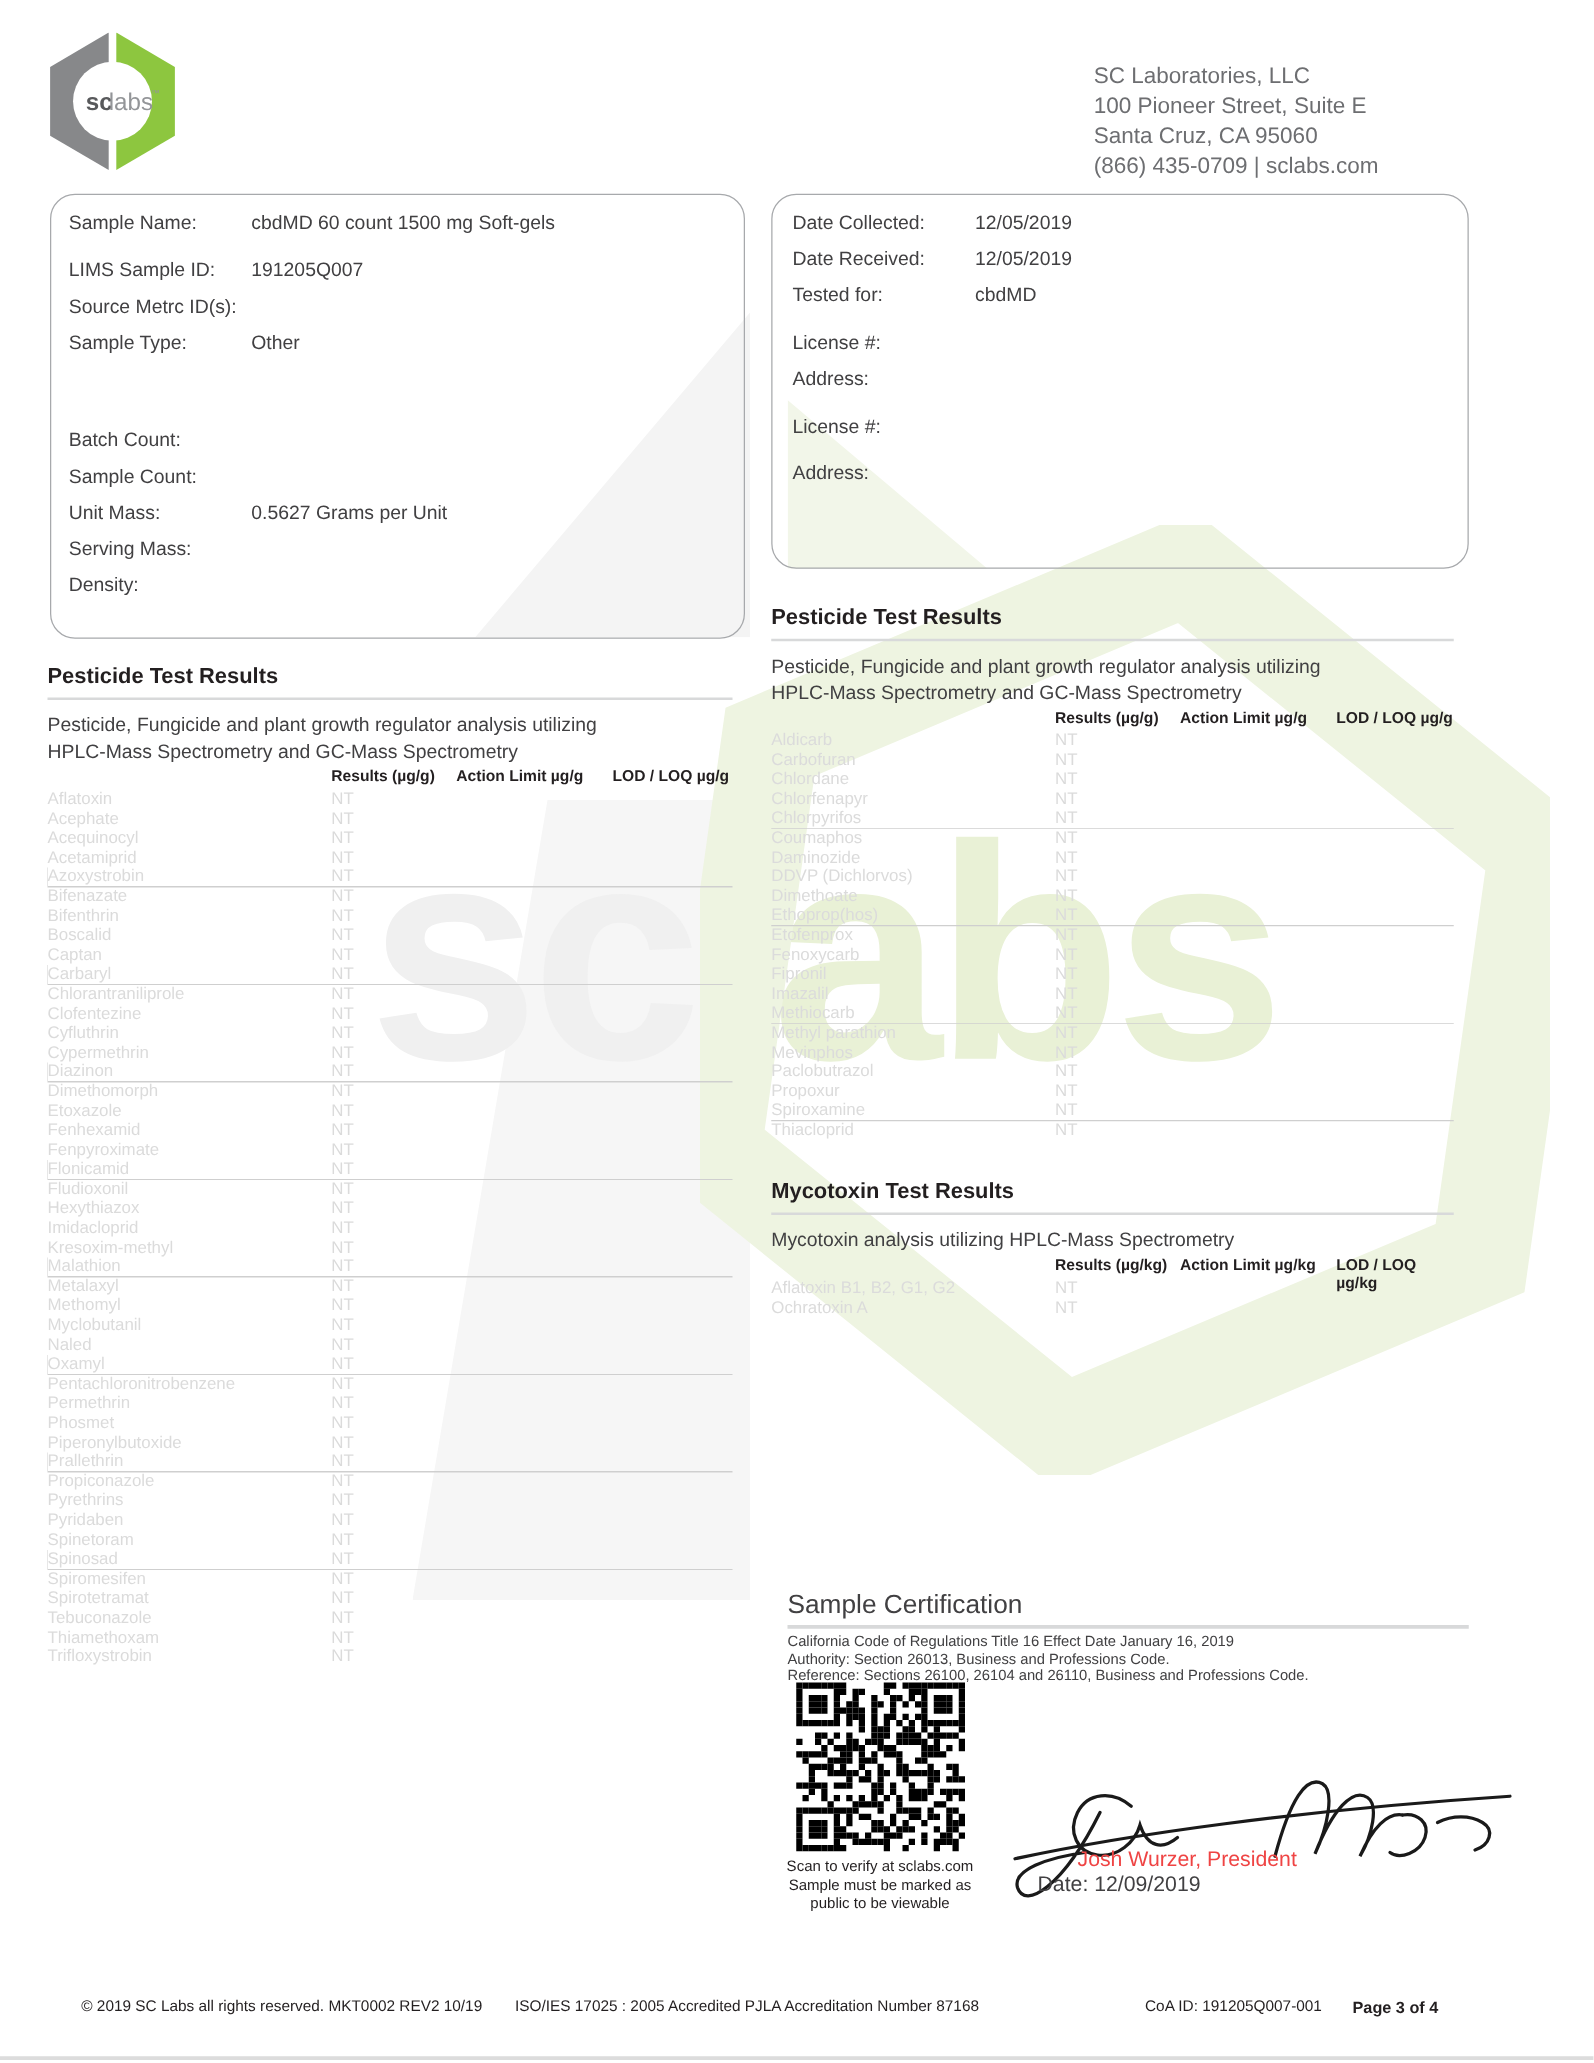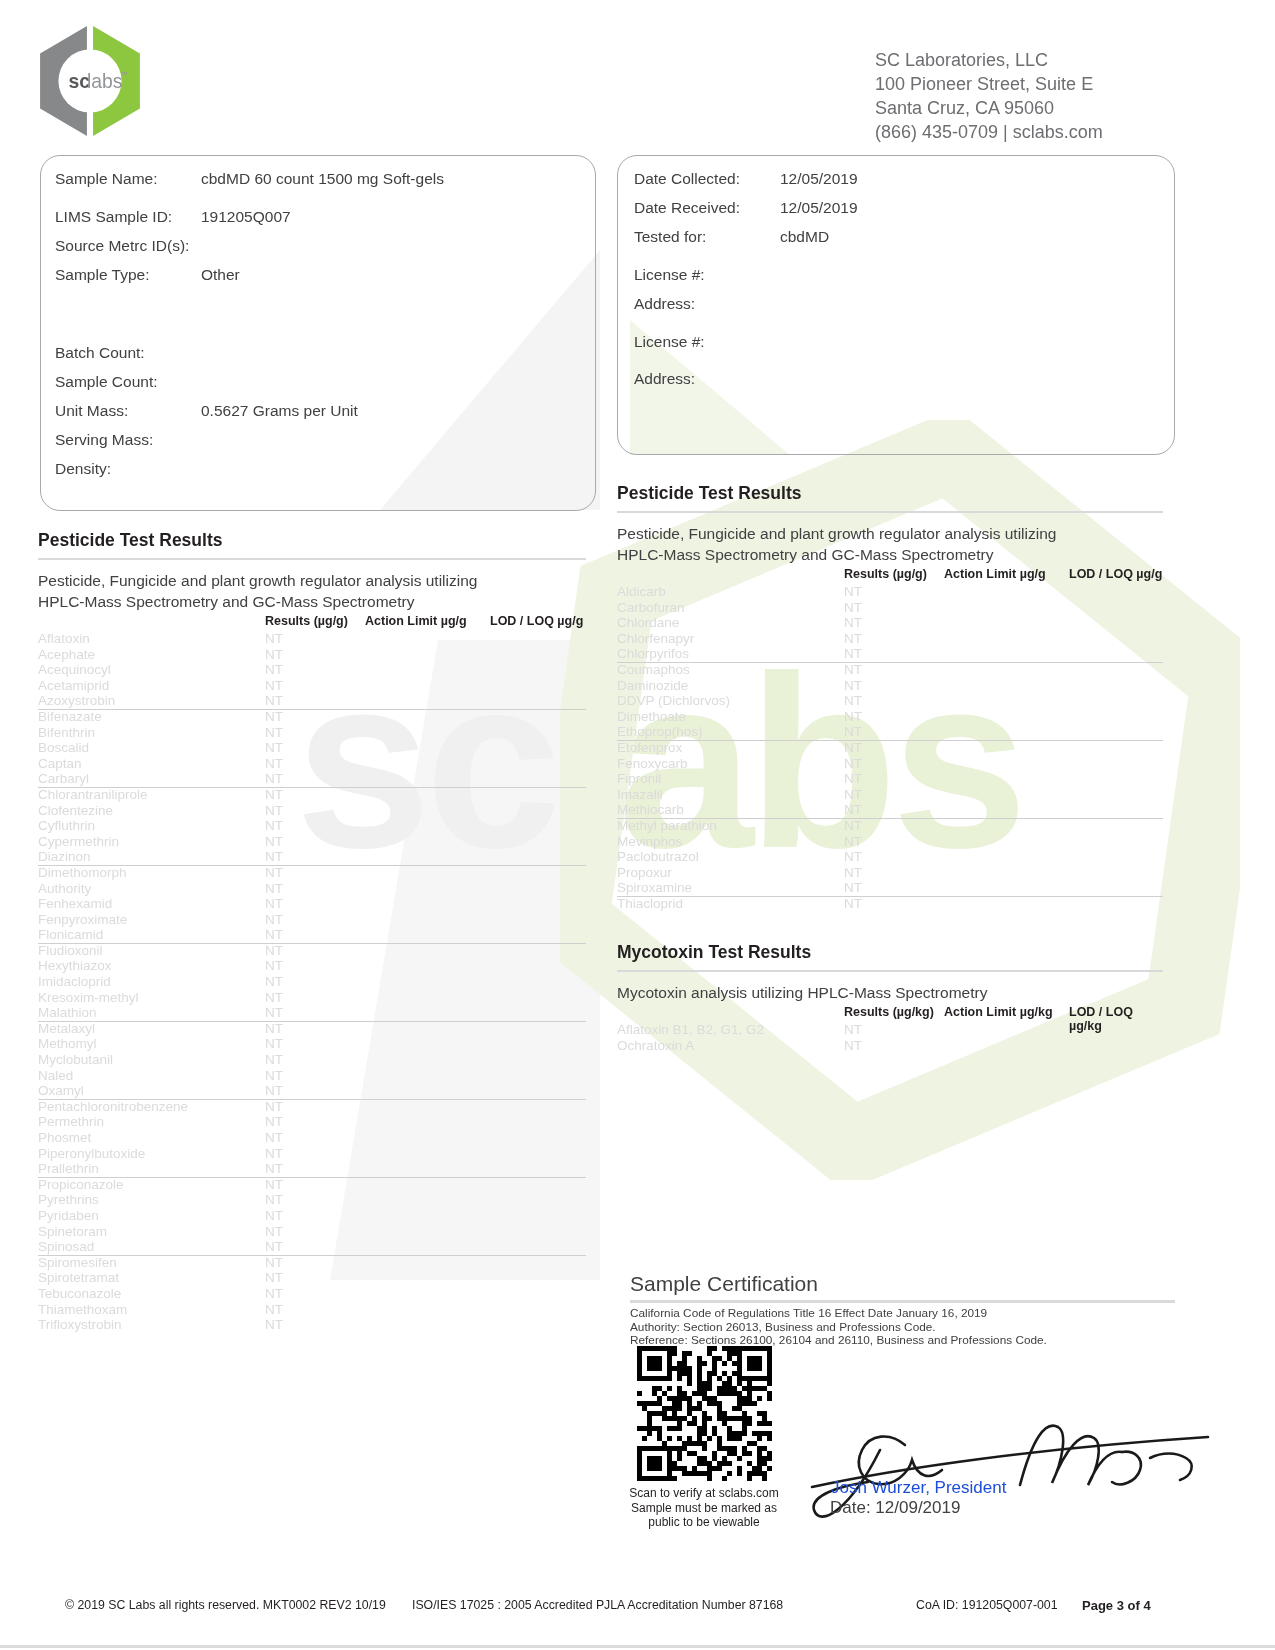--- a/index.html
+++ b/index.html
@@ -58,21 +58,21 @@
   
   .cert{position:absolute;left:630px;top:1272px;width:545px;height:300px;z-index:2;}
   .cert-h{font-size:21px;font-weight:normal;color:#414042;}
   .cert .rule{height:3px;margin:4px 0 4px 0;}
   .cert-line{font-size:11.8px;line-height:13.6px;color:#414042;}
   .qr{position:absolute;left:7px;top:74px;width:135px;height:135px;background:#fff;}
   .qr i{position:absolute;width:5px;height:5px;background:#000;}
   .qr-caption{position:absolute;left:-41px;top:214px;width:230px;text-align:center;
               font-size:12px;line-height:14.5px;color:#231f20;}
   .sig-svg{position:absolute;left:180px;top:118px;}
-  .sig-name{position:absolute;left:201px;top:206px;font-size:17px;color:#1d4ed8;}
+  .sig-name{position:absolute;left:232px;top:206px;font-size:17px;color:#ef4444;}
   .sig-date{position:absolute;left:200px;top:226px;font-size:17px;color:#414042;}
 
   
   .footer{position:absolute;left:0;top:1598px;width:1275px;z-index:2;font-size:12.3px;color:#231f20;}
   .footer span{position:absolute;white-space:nowrap;}
   .f-copy{left:65px;}
   .f-acc{left:412px;}
   .f-coa{left:916px;}
   .f-page{left:1082px;font-weight:bold;font-size:13px;}
   .page-edge{position:absolute;left:0;top:1645px;width:1275px;height:3px;background:#dcdcdc;z-index:2;}
@@ -287,21 +287,21 @@
           <span class="nm">Diazinon</span>
           <span class="res">NT</span>
         </div>
 
         <div class="an-row">
           <span class="nm">Dimethomorph</span>
           <span class="res">NT</span>
         </div>
 
         <div class="an-row">
-          <span class="nm">Authority</span>
+          <span class="nm">Etoxazole</span>
           <span class="res">NT</span>
         </div>
 
         <div class="an-row">
           <span class="nm">Fenhexamid</span>
           <span class="res">NT</span>
         </div>
 
         <div class="an-row">
           <span class="nm">Fenpyroximate</span>

